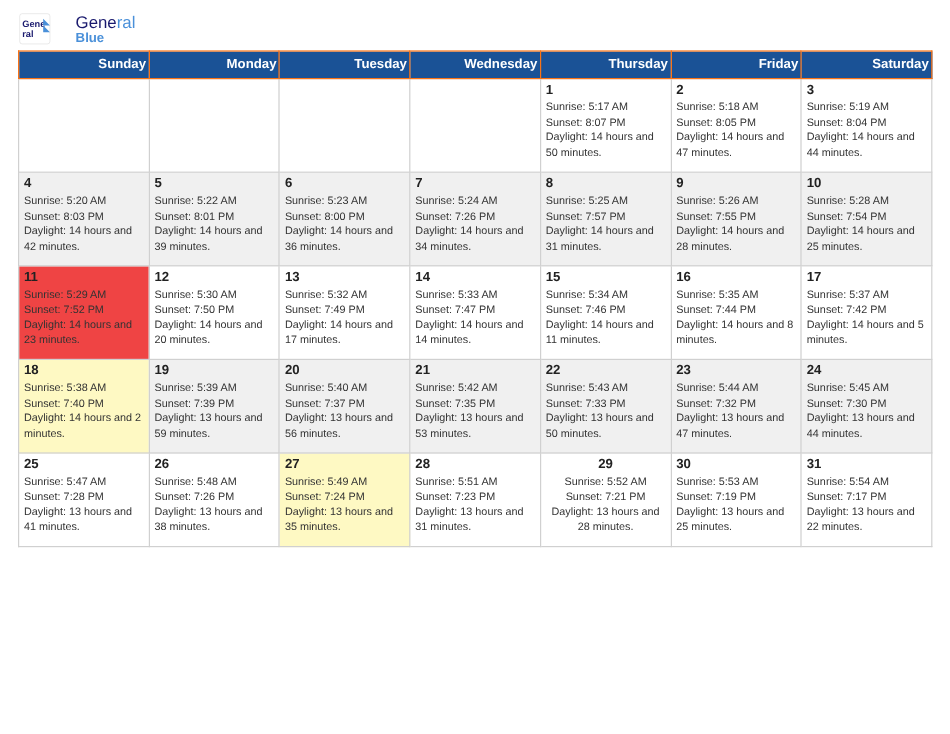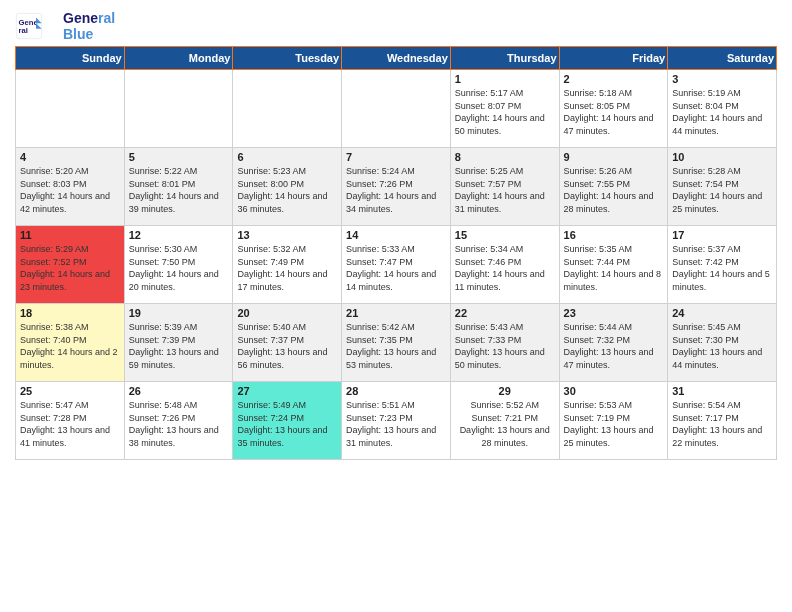--- a/index.html
+++ b/index.html
@@ -91,22 +91,22 @@
   <div class="header-row">
     <div class="logo">
       <svg class="logo-icon" viewBox="0 0 40 40">
         <rect x="2" y="2" width="36" height="36" rx="3" fill="white" stroke="#ccc" stroke-width="0.5"></rect>
         <text x="5" y="18" font-size="11" font-weight="bold" fill="#1a1a6e" font-family="Arial">Gene</text>
         <text x="5" y="30" font-size="11" font-weight="bold" fill="#1a1a6e" font-family="Arial">ral</text>
         <polygon points="30,8 38,16 30,16" fill="#4a90d9"></polygon>
         <polygon points="30,16 38,24 30,24" fill="#4a90d9"></polygon>
       </svg>
       <div>
-        <div style="font-size:14px;font-weight:bold;color:#1a1a6e;">Gene<span style="color:#4a90d9;">ral</span></div>
-        <div style="font-size:14px;font-weight:bold;color:#4a90d9;">Blue</div>
+        <div style="font-size:14px;font-weight:normal;color:#1a1a6e;">Gene<span style="color:#4a90d9;">ral</span></div>
+        <div style="font-size:11px;font-weight:bold;color:#4a90d9;">Blue</div>
       </div>
     </div>
     <div class="title-section">
       <div class="month-title"></div>
       <div class="subtitle"></div>
     </div>
   </div>
 
   <table>
     <thead>
@@ -309,21 +309,21 @@
 Daylight: 13 hours
 and 41 minutes.</div>
           </td>
           <td style="background: rgb(255, 255, 255);">
             <span class="day-num">26</span>
             <div class="day-info">Sunrise: 5:48 AM
 Sunset: 7:26 PM
 Daylight: 13 hours
 and 38 minutes.</div>
           </td>
-          <td style="background: #5eead4; margin-top: 43px;">
+          <td style="background: #fef9c3; margin-top: 43px;">
             <span class="day-num">27</span>
             <div class="day-info">Sunrise: 5:49 AM
 Sunset: 7:24 PM
 Daylight: 13 hours
 and 35 minutes.</div>
           </td>
           <td style="background: rgb(255, 255, 255);">
             <span class="day-num">28</span>
             <div class="day-info">Sunrise: 5:51 AM
 Sunset: 7:23 PM

